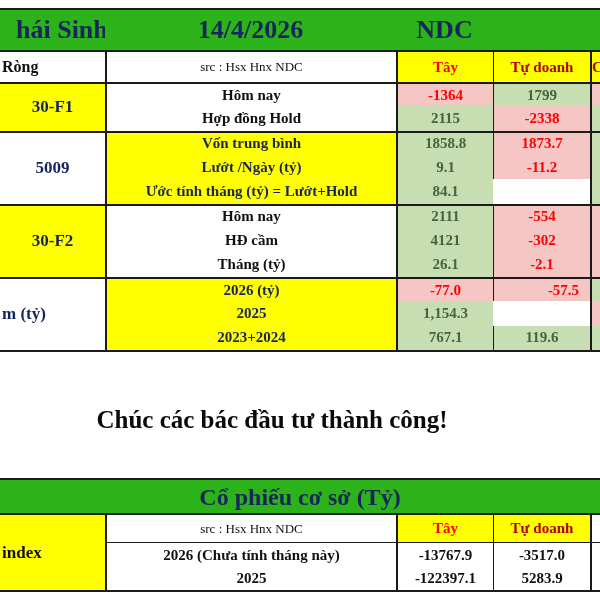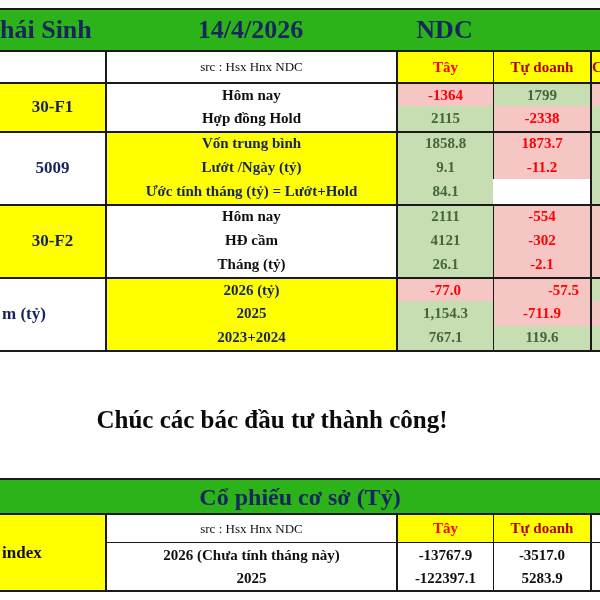--- a/index.html
+++ b/index.html
@@ -21,21 +21,21 @@
     overflow:hidden;
   }
   .band{
     position:absolute;left:0;width:600px;background:var(--green-band);
     border-top:2px solid var(--bdark);border-bottom:2px solid var(--bdark);
     box-sizing:border-box;display:grid;align-items:center;
   }
   #band1{top:8px;height:44px;grid-template-columns:105px 291px 97px 97px 10px;}
   #band2{top:478px;height:37px;grid-template-columns:1fr;}
   .band .t{font-weight:bold;color:var(--navy);font-size:26px;line-height:1;}
-  #band1 .left{padding-left:0;text-align:left;white-space:nowrap;overflow:hidden;}
+  #band1 .left{padding-left:0;text-align:left;white-space:nowrap;overflow:hidden;margin-left:16px;}
   #band1 .mid{text-align:center;}
   #band1 .ndc{text-align:center;}
   #band2 .t{font-size:24px;text-align:center;}
   .grid{
     position:absolute;left:0;width:600px;display:grid;box-sizing:border-box;
     grid-template-columns:105px 291px 97px 97px 10px;
     border-bottom:2px solid var(--bdark);
   }
   #table1{top:52px;height:300px;grid-template-rows:30px repeat(11,1fr);}
   #table2{top:515px;height:77px;grid-template-rows:27px 25px 1fr;}
@@ -71,20 +71,21 @@
 <div id="band1" class="band">
   <div class="t left">hái Sinh</div>
   <div class="t mid">14/4/2026</div>
   <div class="t ndc">NDC</div>
   <div></div>
   <div></div>
 </div>
 
 <div id="table1" class="grid">
 
+  <div class="c left-cut" style="grid-area:1/1/2/2;font-size:16px;">Ròng</div>
   <div class="c src bl2" style="grid-area:1/2/2/3;">src : Hsx Hnx NDC</div>
   <div class="c yel redt bl2" style="grid-area:1/3/2/4;">Tây</div>
   <div class="c yel dredt bl1" style="grid-area:1/4/2/5;">Tự doanh</div>
   <div class="c yel bl2 sliver-head" style="grid-area:1/5/2/6;">C</div>
 
   <div class="c yel glabel bt2" style="grid-area:2/1/4/2;">30-F1</div>
   <div class="c glabel bt2" style="grid-area:4/1/7/2;">5009</div>
   <div class="c yel glabel bt2" style="grid-area:7/1/10/2;">30-F2</div>
   <div class="c glabel bt2 left-cut" style="grid-area:10/1/13/2;">m (tỷ)</div>
 
@@ -127,21 +128,20 @@
   <div class="c pnk bl1" style="grid-area:9/4/10/5;">-2.1</div>
   <div class="c pnkg bl2" style="grid-area:9/5/10/6;"></div>
 
   <div class="c yel navyt bl2 bt2" style="grid-area:10/2/11/3;">2026 (tỷ)</div>
   <div class="c pnk bl2 bt2" style="grid-area:10/3/11/4;">-77.0</div>
   <div class="c pnk bl1 bt2" style="grid-area:10/4/11/5;padding-left:43px;">-57.5</div>
   <div class="c grn bl2 bt2" style="grid-area:10/5/11/6;"></div>
 
   <div class="c yel navyt bl2" style="grid-area:11/2/12/3;">2025</div>
   <div class="c grn bl2" style="grid-area:11/3/12/4;">1,154.3</div>
-  <div class="c pnk bl1" style="grid-area:11/4/12/5;">-711.9</div>
   <div class="c pnkg bl2" style="grid-area:11/5/12/6;"></div>
 
   <div class="c yel navyt bl2" style="grid-area:12/2/13/3;">2023+2024</div>
   <div class="c grn bl2" style="grid-area:12/3/13/4;">767.1</div>
   <div class="c grn bl1" style="grid-area:12/4/13/5;">119.6</div>
   <div class="c grn bl2" style="grid-area:12/5/13/6;"></div>
 </div>
 
 <div id="message">Chúc các bác đầu tư thành công!</div>
 

